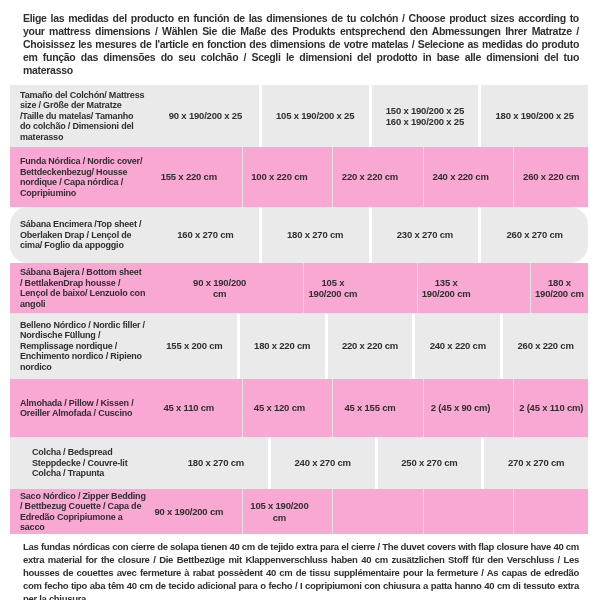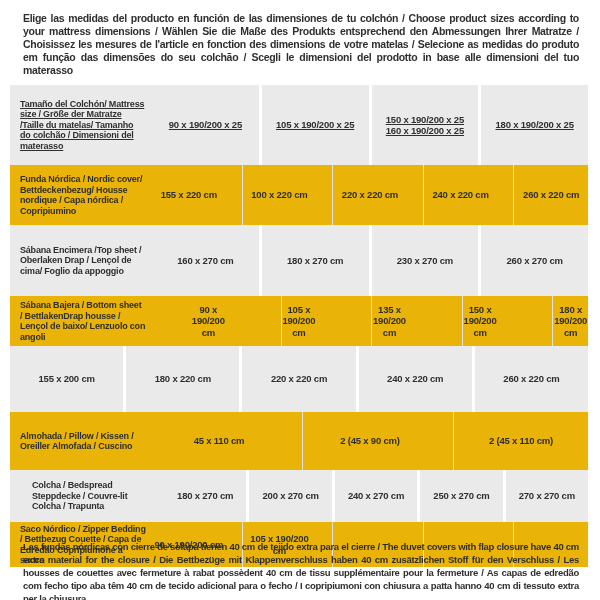--- a/index.html
+++ b/index.html
@@ -25,25 +25,25 @@
   }
   .blurb.header { top: 12px; font-size: 10.5px; line-height: 13px; }
   .blurb.footer { top: 540px; font-size: 9.5px; line-height: 13px; }
 
   .size-table {
     position: absolute;
     top: 85px;
     left: 10px;
     width: 578px;
   }
-  .trow { display: flex; align-items: stretch; background: #eab308; }
+  .trow { display: flex; align-items: stretch; background: #f9a8d4; }
   .trow.shaded { background: var(--shade, #eaeaea); }
-  .trow:nth-child(1){ height: 80px; text-decoration: underline; }
+  .trow:nth-child(1){ height: 62px; }
   .trow:nth-child(2){ height: 60px; }
-  .trow:nth-child(3){ height: 71px; }
+  .trow:nth-child(3){ height: 56px; border-radius: 18px; }
   .trow:nth-child(4){ height: 50px; gap: 39px; }
   .trow:nth-child(5){ height: 66px; }
   .trow:nth-child(6){ height: 58px; }
   .trow:nth-child(7){ height: 52px; padding-left: 12px; }
   .trow:nth-child(8){ height: 45px; }
 
   .cell { display: flex; flex-direction: column; justify-content: center; }
   .cell.label {
     flex: 0 0 142px;
     padding-left: 10px;
@@ -124,27 +124,25 @@
         <div class="cell val">
           <div>90 x 190/200 cm</div>
         </div>
         <div class="cell val">
           <div>105 x 190/200 cm</div>
         </div>
         <div class="cell val">
           <div>135 x 190/200 cm</div>
         </div>
         <div class="cell val">
-          <div>150 x 190/200 cm</div>
-        </div>
-        <div class="cell val">
           <div>180 x 190/200 cm</div>
         </div>
       </div>
       <div class="trow shaded">
+        <div class="cell label">Belleno Nórdico / Nordic filler / Nordische Füllung / Remplissage nordique / Enchimento nordico / Ripieno nordico</div>
         <div class="cell val">
           <div>155 x 200 cm</div>
         </div>
         <div class="cell val">
           <div>180 x 220 cm</div>
         </div>
         <div class="cell val">
           <div>220 x 220 cm</div>
         </div>
         <div class="cell val">
@@ -153,33 +151,36 @@
         <div class="cell val">
           <div>260 x 220 cm</div>
         </div>
       </div>
       <div class="trow plain">
         <div class="cell label">Almohada / Pillow / Kissen / Oreiller Almofada / Cuscino</div>
         <div class="cell val">
           <div>45 x 110 cm</div>
         </div>
         <div class="cell val">
+          <div>45 x 120 cm</div>
+        </div>
+        <div class="cell val">
+          <div>45 x 155 cm</div>
+        </div>
+        <div class="cell val">
           <div>2 (45 x 90 cm)</div>
         </div>
         <div class="cell val">
           <div>2 (45 x 110 cm)</div>
         </div>
       </div>
       <div class="trow shaded">
         <div class="cell label">Colcha / Bedspread Steppdecke / Couvre-lit Colcha / Trapunta</div>
         <div class="cell val">
           <div>180 x 270 cm</div>
-        </div>
-        <div class="cell val">
-          <div>200 x 270 cm</div>
         </div>
         <div class="cell val">
           <div>240 x 270 cm</div>
         </div>
         <div class="cell val">
           <div>250 x 270 cm</div>
         </div>
         <div class="cell val">
           <div>270 x 270 cm</div>
         </div>

